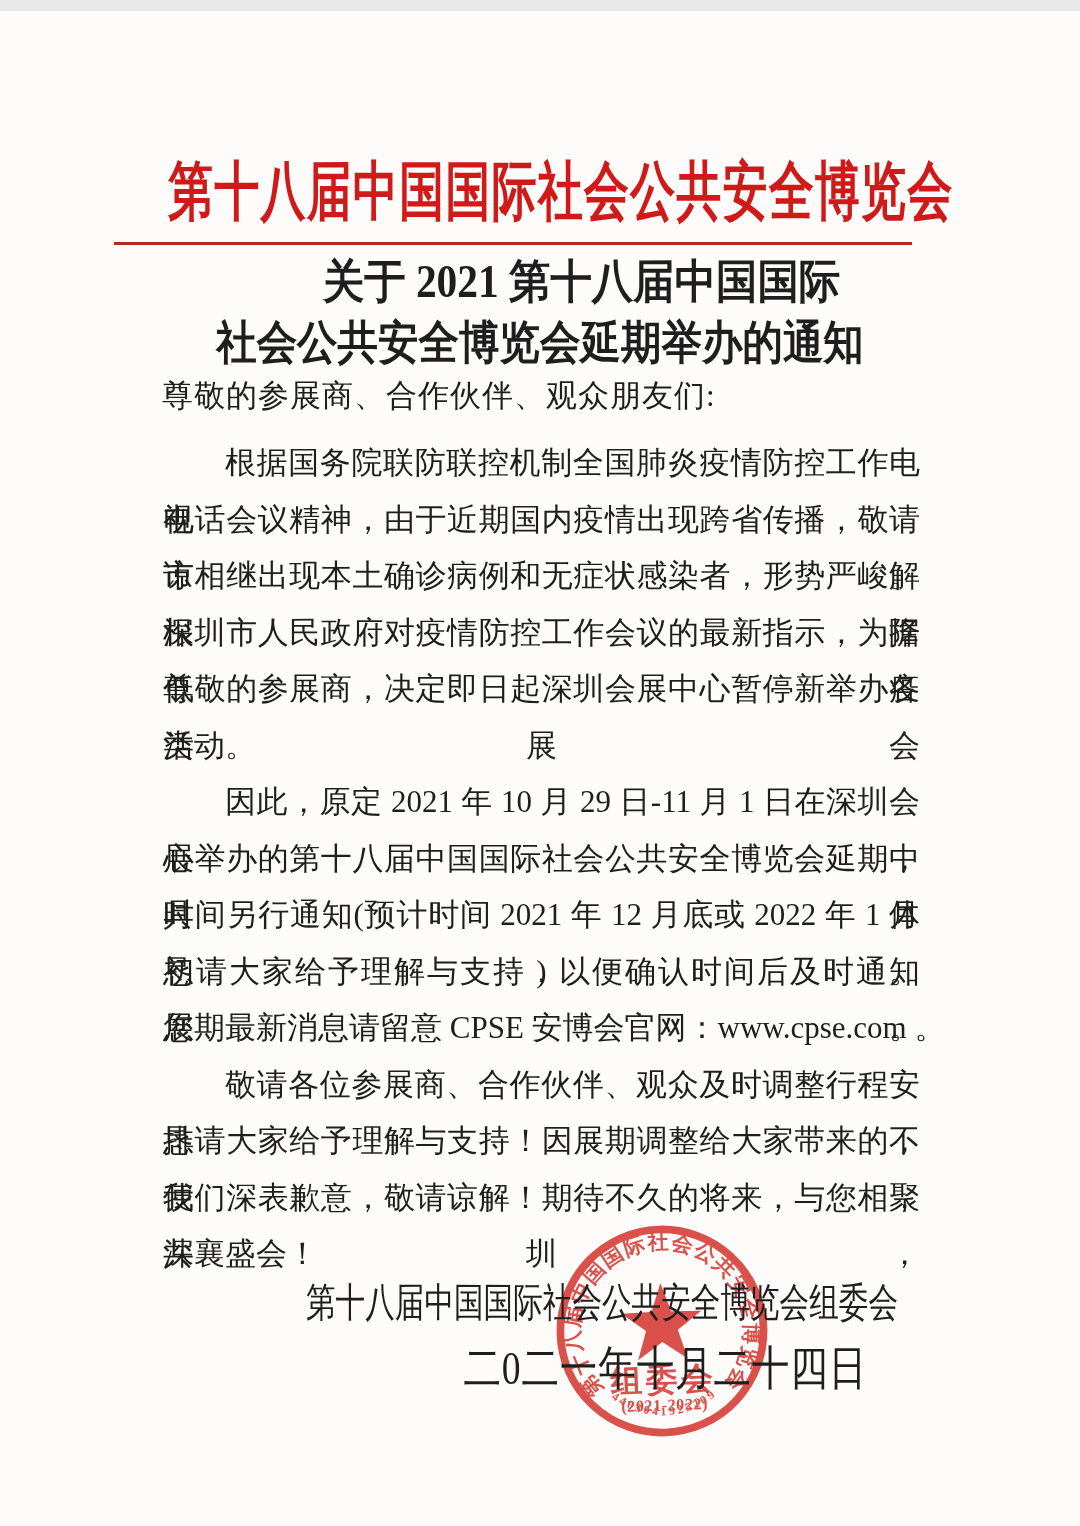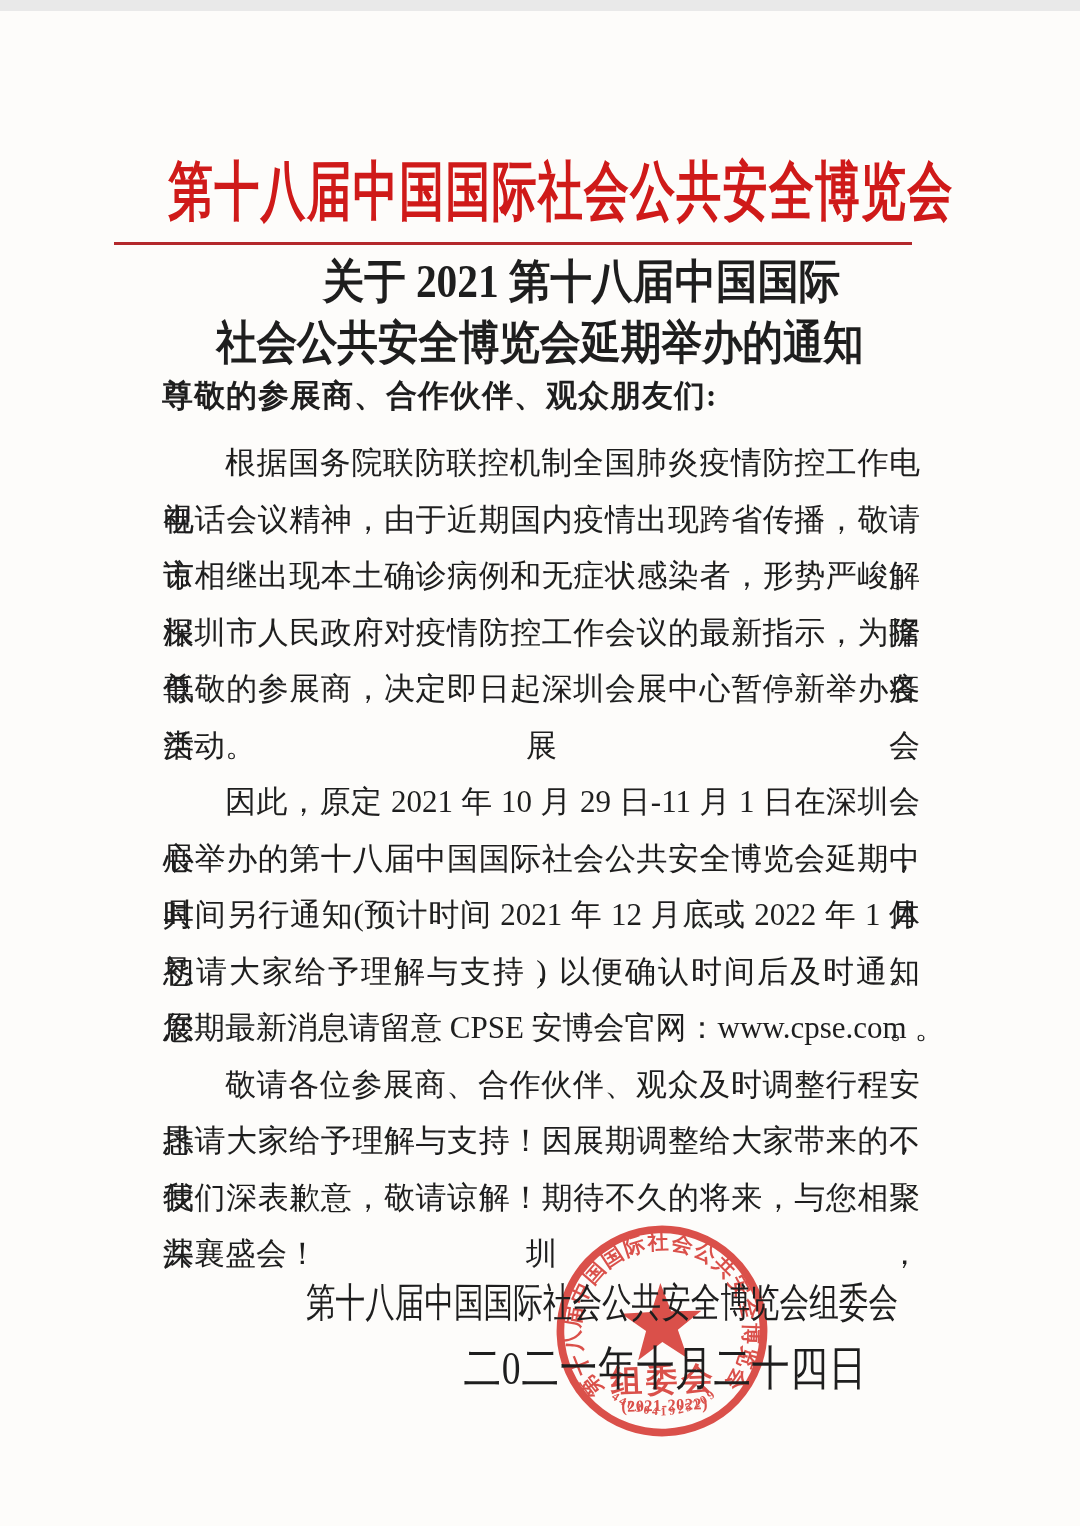--- a/index.html
+++ b/index.html
@@ -16,21 +16,21 @@
   .brand-title > span { transform:scaleX(0.70); letter-spacing:2px; }
 
   .brand-underline { position:absolute; top:231px; left:114px; width:798px; height:3px;
     background:#b3282b; }
 
   .notice-h1 { top:243px; font-size:46px; line-height:1.2; font-weight:bold;padding-left:41px; }
   .notice-h1 > span { transform:scaleX(0.90); }
   .notice-h2 { top:304px; font-size:46px; line-height:1.2; font-weight:bold; }
   .notice-h2 > span { transform:scaleX(0.88); }
 
-  .salutation { position:absolute; top:364px; left:162px; font-size:31px; font-weight:bold;
+  .salutation { position:absolute; top:364px; left:162px; font-size:31px; font-weight:normal;
     letter-spacing:1px; white-space:nowrap; }
 
   .body-text { position:absolute; top:424px; left:163px; width:757px; font-size:31px; }
   .bodyline { height:56.5px; line-height:56.5px; overflow:visible; white-space:nowrap; }
   .bodyline.fill { text-align:justify; text-align-last:justify; white-space:normal; }
   .bodyline.start { text-indent:62px; }
 
   .signature { top:1264px; font-size:40px; font-weight:400; z-index:2; }
   .signature > span { transform:translateX(62px) scaleX(0.74); }
   .date-line { top:1326px; font-size:47px; z-index:2; }

